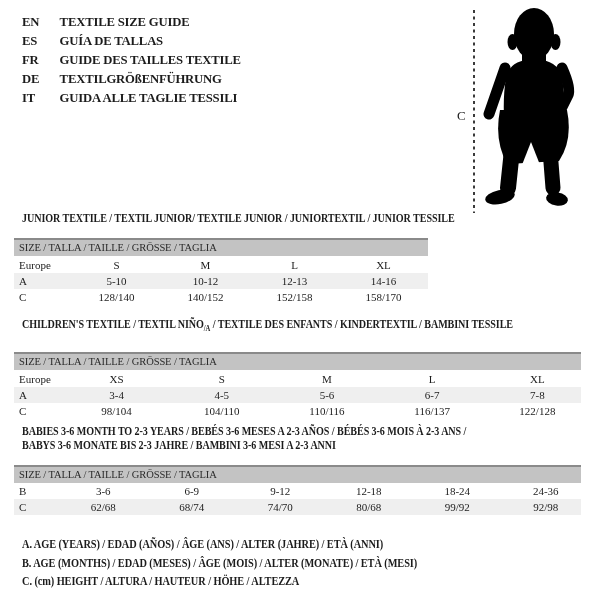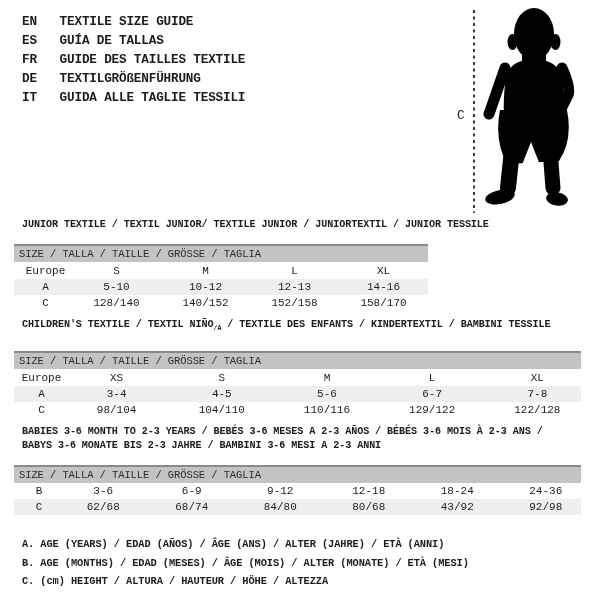--- a/index.html
+++ b/index.html
@@ -1,40 +1,40 @@
 <!DOCTYPE html>
 <html><head>
 <meta charset="utf-8">
 <style>
   html,body{margin:0;padding:0;background:#fff;}
   .sheet{position:relative;width:581px;height:600px;background:#ffffff;overflow:hidden;
-         font-family:Liberation Mono, monospace;color:#1c1c1c;}
+         font-family:Liberation Serif, serif;color:#1c1c1c;}
 
   
   .lang-block{position:absolute;left:22px;top:12px;transform:scaleX(0.94);transform-origin:0 0;}
   .lang-row{display:flex;font-weight:700;font-size:13.5px;line-height:19px;letter-spacing:-0.2px;}
   .lang-code{width:40px;flex:0 0 auto;}
 
   
   .figure-svg{position:absolute;left:455px;top:4px;width:145px;height:218px;}
   .height-label{position:absolute;left:457px;top:108px;font-size:13px;font-weight:400;}
 
   
   .tbl{position:absolute;left:14px;}
-  .t1{top:217px;width:414px;}
+  .t1{top:211px;width:414px;}
   .t2{top:317px;width:576px;}
   .t3{top:424px;width:576px;}
   .tbl-title{font-size:11.5px;font-weight:700;line-height:14px;letter-spacing:-0.1px;
              white-space:nowrap;transform:scaleX(0.88);transform-origin:0 50%;margin-left:8px;}
   .tbl-title sub{font-size:7.5px;}
   .tbl table{border-collapse:collapse;width:100%;table-layout:fixed;margin-top:13px;}
   .t2 table{margin-top:16px;}
   .t3 table{margin-top:13px;}
   .tbl td{padding:0;height:16px;text-align:center;font-size:11px;font-weight:400;}
-  .tbl td.lbl{text-align:center;padding-left:5px;}
+  .tbl td.lbl{text-align:left;padding-left:5px;}
   tr.band td{background:#c3c3c3;border-top:2px solid #8a8a8a;text-align:left;
              font-size:10.5px;color:#2b2b2b;padding:1px 0 2px 5px;height:13px;letter-spacing:-0.1px;}
   tr.alt td{background:#efefef;}
   tr.europe td{height:17px;}
 
   
   .footnotes{position:absolute;left:22px;top:535px;font-weight:700;font-size:11.5px;
              line-height:18.5px;letter-spacing:-0.1px;white-space:nowrap;
              transform:scaleX(0.9);transform-origin:0 0;}
 </style>
@@ -154,21 +154,21 @@
         <td>4-5</td>
         <td>5-6</td>
         <td>6-7</td>
         <td>7-8</td>
       </tr>
       <tr>
         <td class="lbl">C</td>
         <td>98/104</td>
         <td>104/110</td>
         <td>110/116</td>
-        <td>129/122</td>
+        <td>116/137</td>
         <td>122/128</td>
       </tr>
     </tbody>
       </table>
   </section>
 
   <section class="tbl t3">
     <div class="tbl-title">BABIES 3-6 MONTH TO 2-3 YEARS / BEBÉS 3-6 MESES A 2-3 AÑOS / BÉBÉS 3-6 MOIS À 2-3 ANS /</div>
     <div class="tbl-title">BABYS 3-6 MONATE BIS 2-3 JAHRE / BAMBINI 3-6 MESI A 2-3 ANNI</div>
     <table>
@@ -191,23 +191,23 @@
         <td>6-9</td>
         <td>9-12</td>
         <td>12-18</td>
         <td>18-24</td>
         <td>24-36</td>
       </tr>
       <tr class="alt">
         <td class="lbl">C</td>
         <td>62/68</td>
         <td>68/74</td>
-        <td>84/80</td>
+        <td>74/70</td>
         <td>80/68</td>
-        <td>43/92</td>
+        <td>99/92</td>
         <td>92/98</td>
       </tr>
     </tbody>
       </table>
   </section>
 
   <div class="footnotes">
     <div>A. AGE (YEARS) / EDAD (AÑOS) / ÂGE (ANS) / ALTER (JAHRE) / ETÀ (ANNI)</div>
     <div>B. AGE (MONTHS) / EDAD (MESES) / ÂGE (MOIS) / ALTER (MONATE) / ETÀ (MESI)</div>
     <div>C. (cm) HEIGHT / ALTURA / HAUTEUR / HÖHE / ALTEZZA</div>

